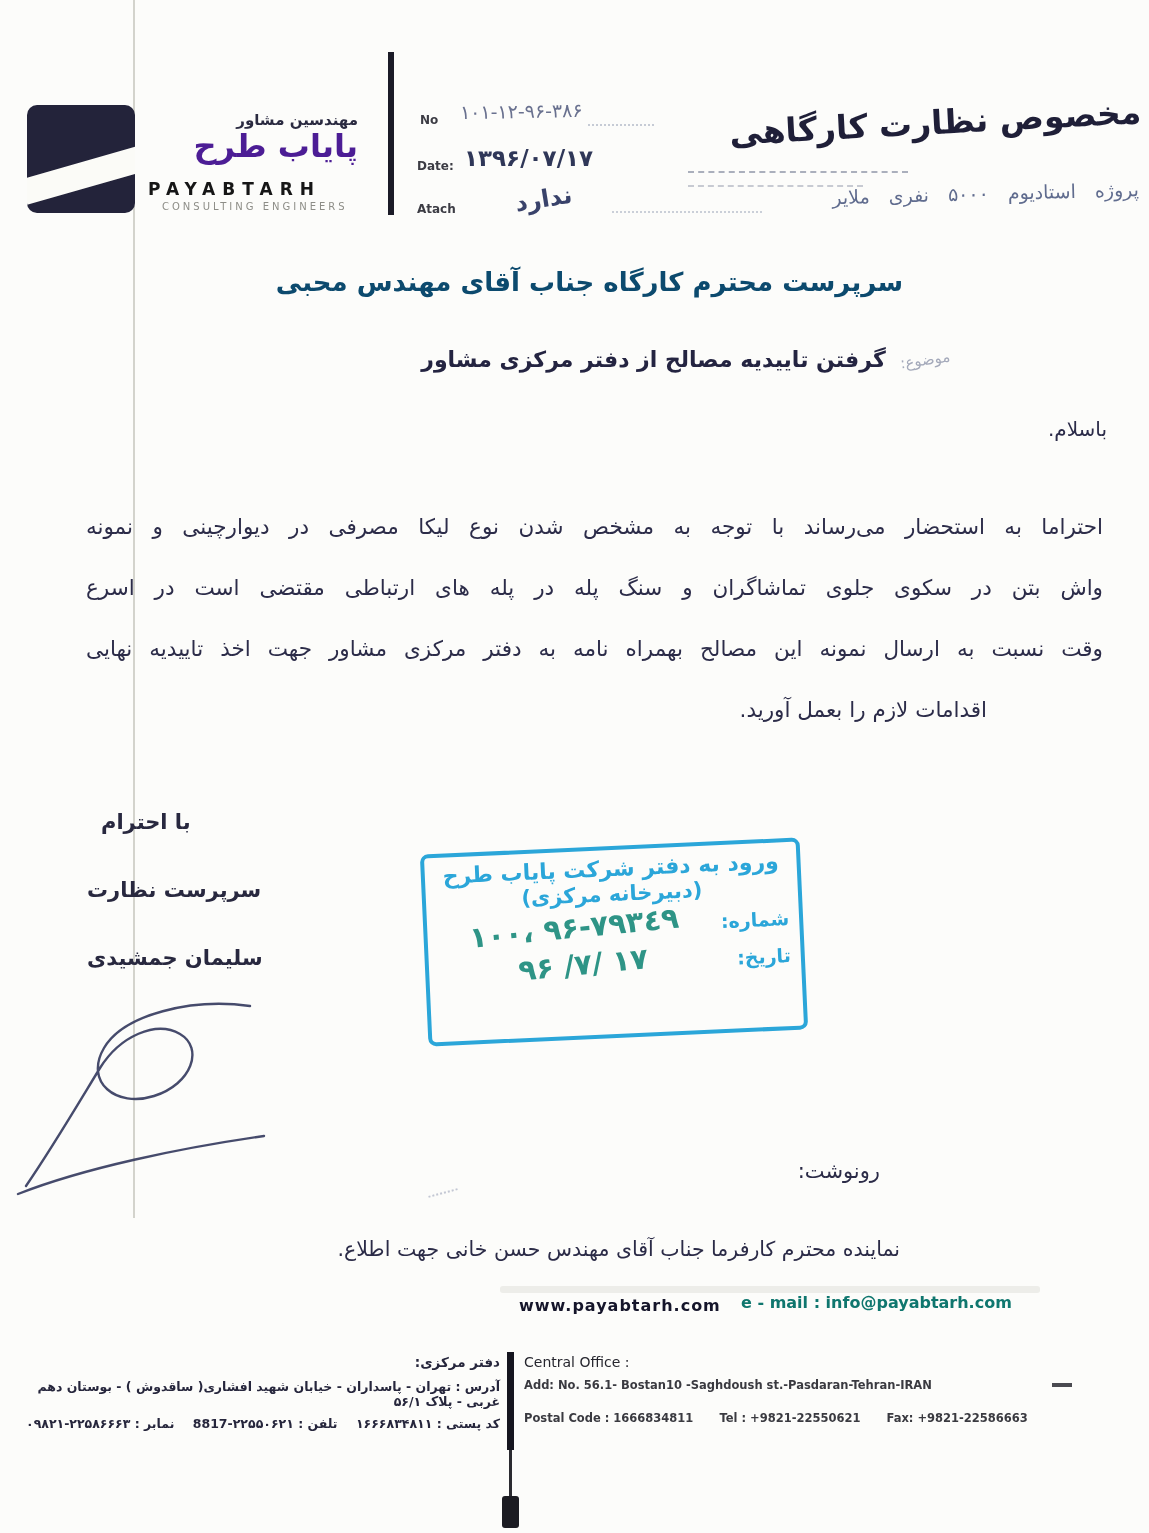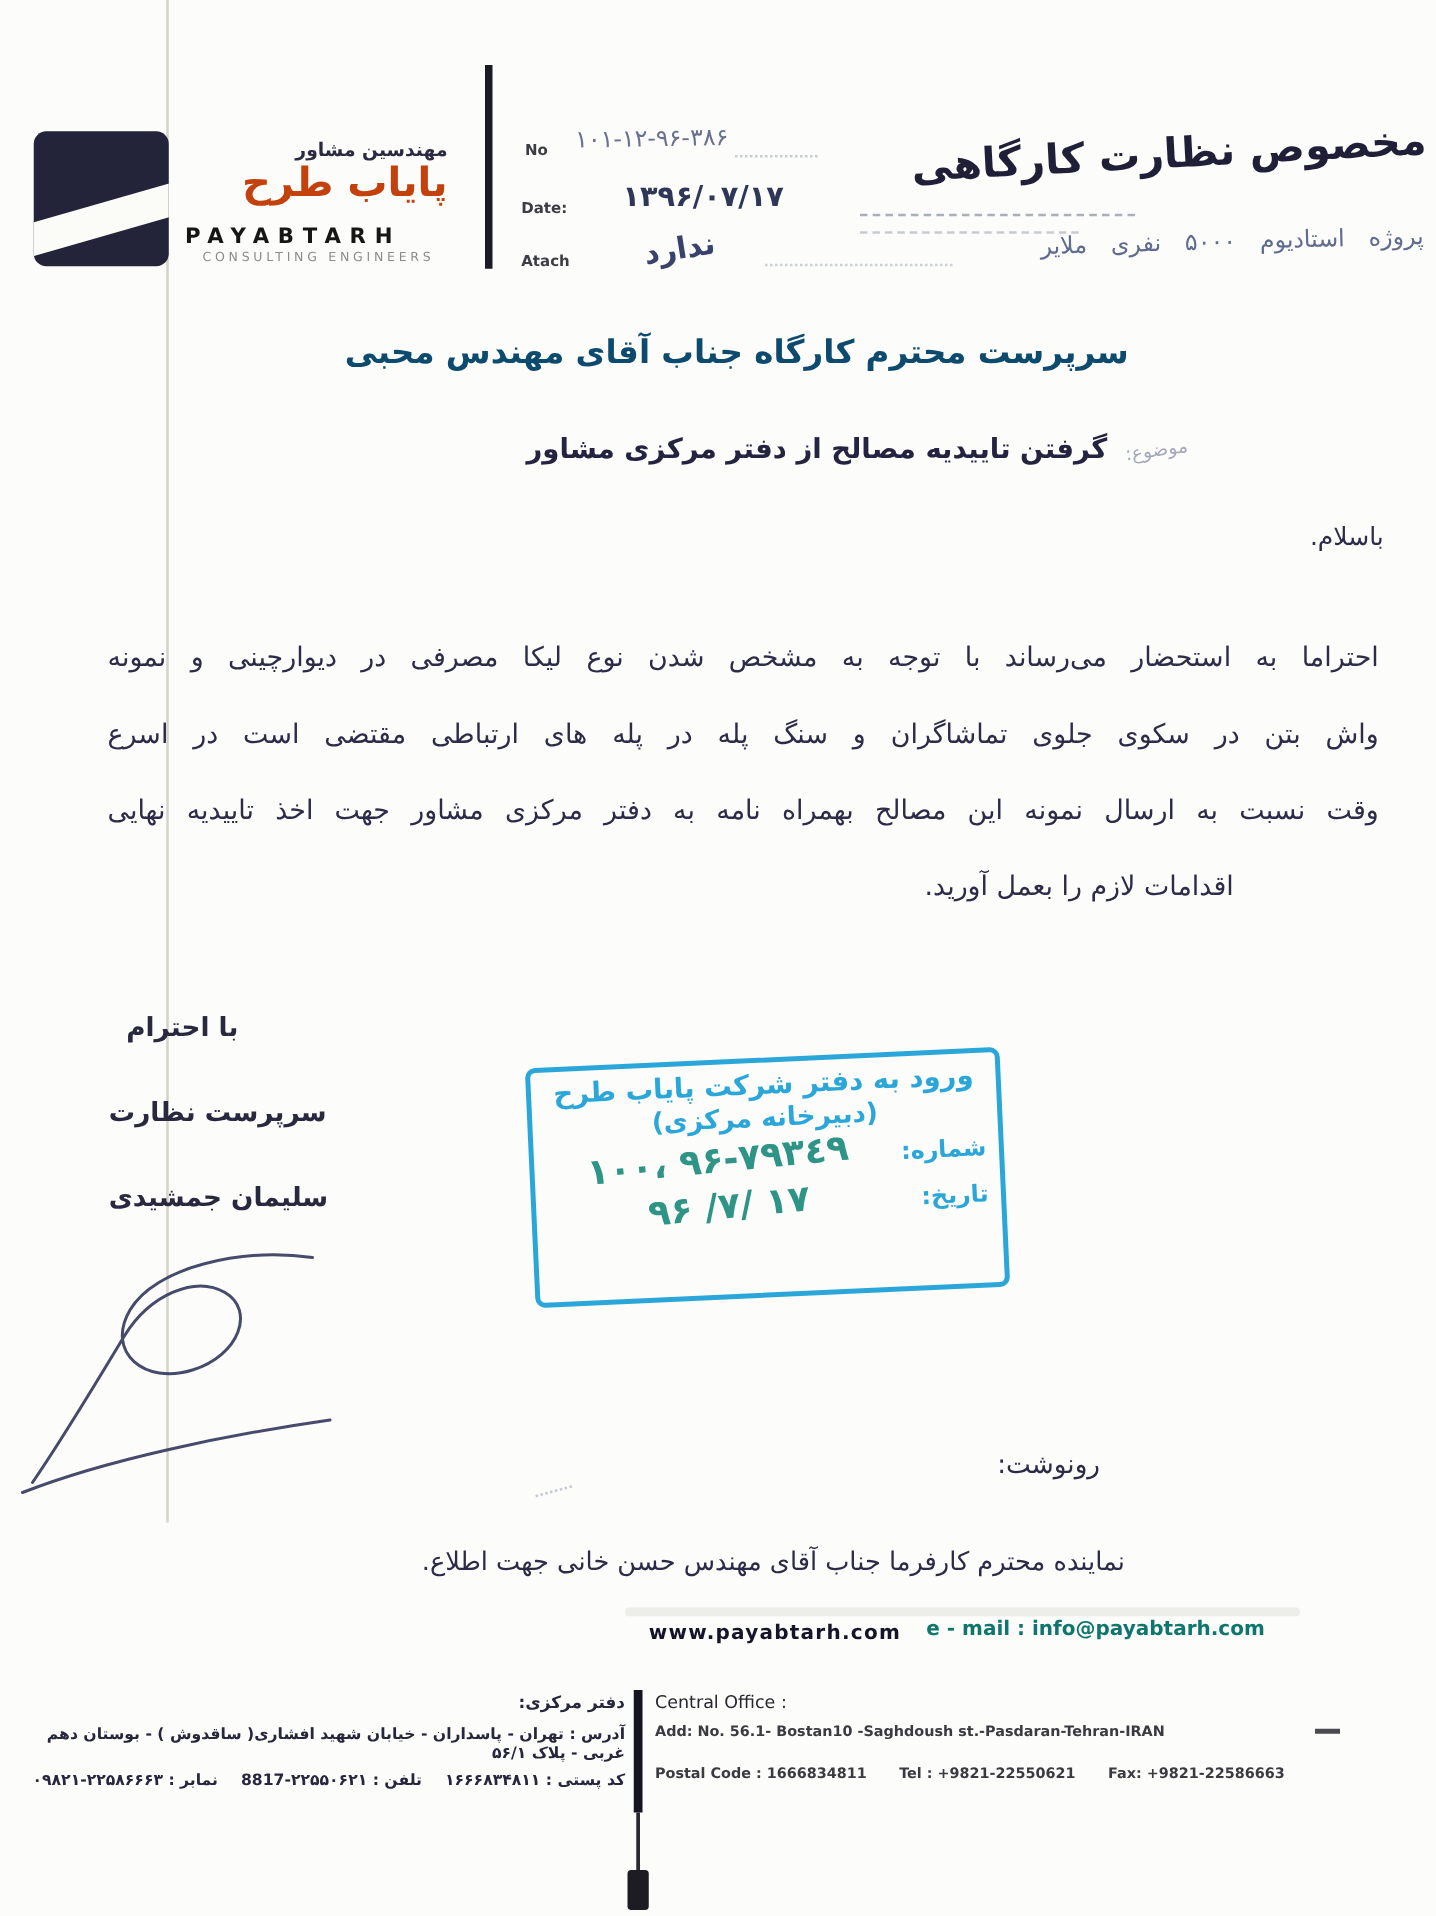--- a/index.html
+++ b/index.html
@@ -11,29 +11,29 @@
 
   
   .vline-left{left:133px;top:0;width:2px;height:1218px;background:#d3d3cc;}
   .web-strip{left:500px;top:1286px;width:540px;height:7px;background:#deded8;opacity:.5;border-radius:3px;}
 
   
   .logo-mark{left:27px;top:105px;width:108px;height:108px;background:#23233a;border-radius:10px;overflow:hidden;}
   .logo-swoosh{position:absolute;left:-22px;top:56px;width:165px;height:26px;background:#fbfbf7;
                transform:rotate(-16deg);border-radius:3px 16px 3px 16px;}
   .logo-tagline-fa{right:791px;top:111px;font-size:15px;font-weight:bold;color:#2a2a40;}
-  .logo-name-fa{right:791px;top:127px;font-size:32px;font-weight:bold;color:#c2410c;}
+  .logo-name-fa{right:791px;top:127px;font-size:32px;font-weight:bold;color:#4c1d95;}
   .logo-name-en{left:148px;top:179px;font-size:17px;font-weight:bold;letter-spacing:7px;color:#161616;}
   .logo-sub-en{left:162px;top:201px;font-size:10px;letter-spacing:3px;color:#8d8d87;filter:blur(0.5px);}
   .head-bar{left:388px;top:52px;width:6px;height:163px;background:#1b1b27;}
 
   
   .meta-label{font-size:12px;font-weight:bold;color:#3c3c44;}
   .meta-no-value{left:460px;top:100px;font-size:19px;color:#4a5378;opacity:.82;transform:rotate(-1deg);}
-  .meta-date-value{left:464px;top:145px;font-size:23px;font-weight:bold;color:#2f3758;margin-left:34px;}
+  .meta-date-value{left:464px;top:145px;font-size:23px;font-weight:bold;color:#2f3758;}
   .meta-atach-value{left:515px;top:185px;font-size:24px;font-weight:bold;color:#39426a;transform:rotate(-9deg);}
   .dotted-a{left:588px;top:124px;width:66px;border-top:2px dotted #9aa4b8;opacity:.55;}
   .dotted-b{left:612px;top:211px;width:150px;border-top:2px dotted #9aa4b8;opacity:.5;}
 
   
   .supervision-note{right:8px;top:103px;font-size:33px;font-weight:bold;color:#1f1f38;transform:rotate(-3deg);}
   .dash1{left:688px;top:171px;width:220px;border-top:2px dashed #5a6480;opacity:.5;}
   .dash2{left:688px;top:185px;width:175px;border-top:2px dashed #5a6480;opacity:.32;}
   .project-note{right:10px;top:184px;width:445px;font-size:19px;color:#45537c;opacity:.85;
                 transform:rotate(-1.5deg);text-align:right;word-spacing:13px;}

